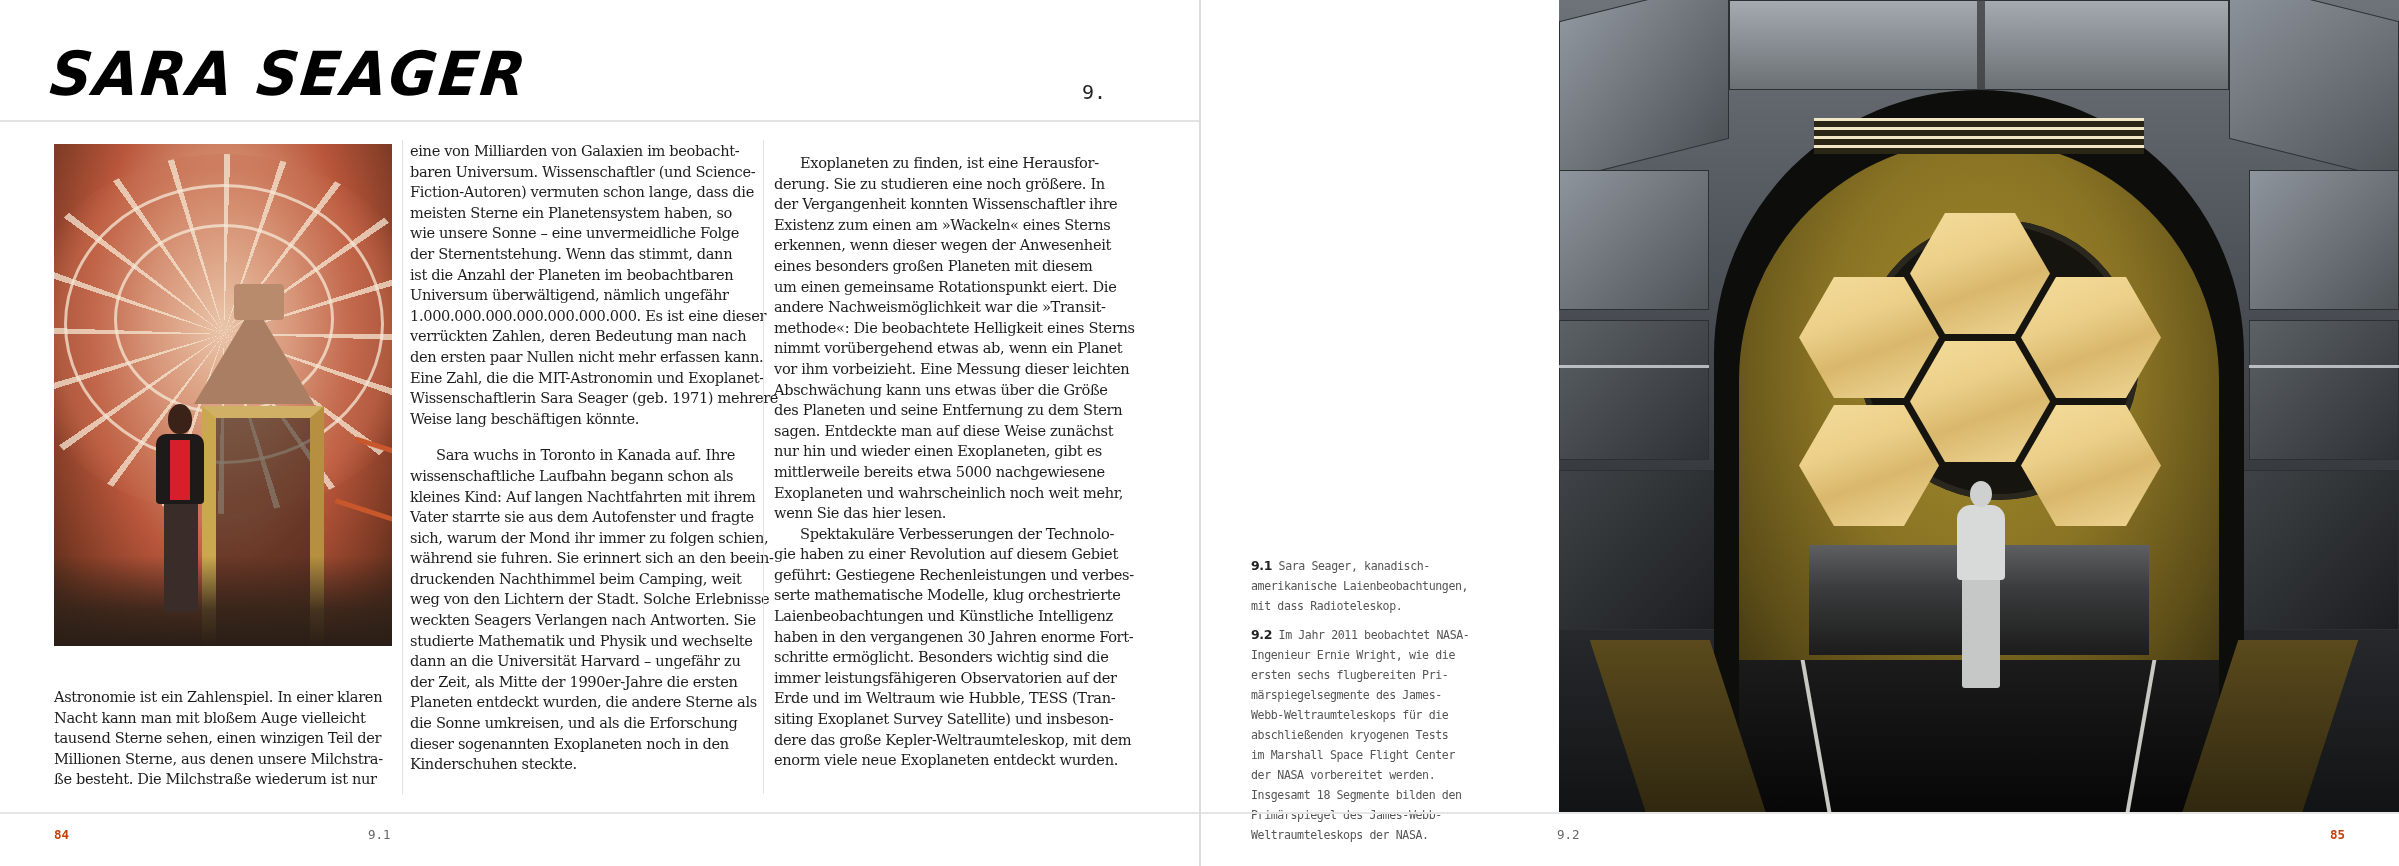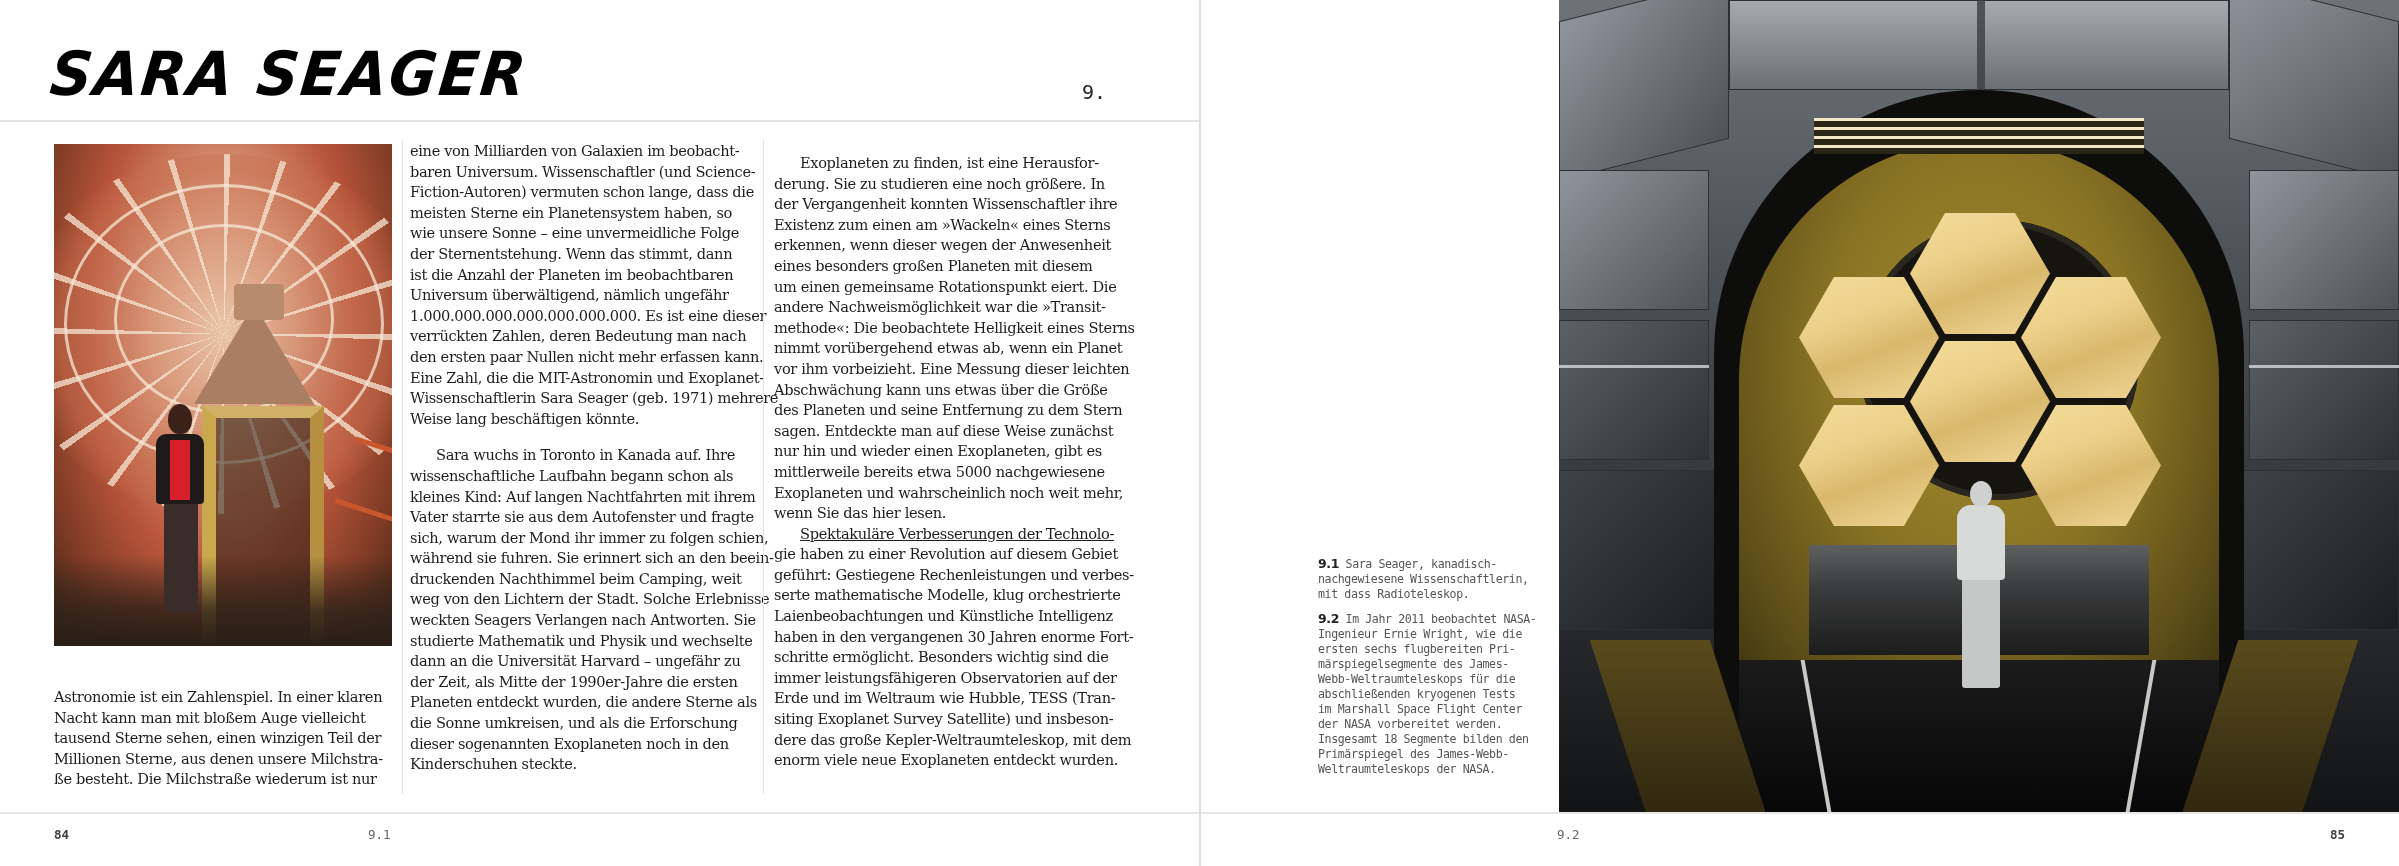--- a/index.html
+++ b/index.html
@@ -73,30 +73,30 @@
   .col p.indent { text-indent: 26px; }
   .col .line { display: block; white-space: nowrap; }
   .col-a { left: 54px; top: 687px; width: 340px; }
   .col-b { left: 410px; top: 141px; width: 345px; }
   .col-c { left: 774px; top: 141px; width: 345px; margin-top: 12px; }
   .col-divider { position: absolute; top: 140px; width: 1px; height: 654px; background: #e2e2e2; }
 
   
   .footer-rule-left { position: absolute; left: 0; top: 812px; width: 1200px; height: 2px; background: #e6e6e6; }
   .folio {
-    position: absolute; top: 827px; font-family: "DejaVu Sans Mono", monospace; font-size: 12.5px; font-weight: bold; color: #404040;
+    position: absolute; top: 827px; font-family: "DejaVu Sans Mono", monospace; font-size: 12.5px; font-weight: bold; color: #c2410c;
   }
   .figref {
     position: absolute; top: 827px; font-family: "DejaVu Sans Mono", monospace; font-size: 12.5px; color: #666;
   }
 
   
   .captions {
-    position: absolute; left: 1318px; top: 556px; width: 262px;
-    font-family: "DejaVu Sans Mono", monospace; font-size: 11.6px; line-height: 15px; color: #555; letter-spacing: -0.4px;
+    position: absolute; left: 1251px; top: 556px; width: 262px;
+    font-family: "DejaVu Sans Mono", monospace; font-size: 11.6px; line-height: 20px; color: #555; letter-spacing: -0.4px;
   }
   .caption { margin-bottom: 9px; }
   .caption .cap-num { font-weight: bold; color: #222; font-family: "DejaVu Sans", sans-serif; font-size: 12.5px; }
   .caption .line { display: block; white-space: nowrap; }
 
   
   .photo-right {
     position: absolute; left: 1559px; top: 0; width: 840px; height: 812px; overflow: hidden;
     background: linear-gradient(180deg, #6e737a 0%, #50555b 30%, #2d3034 70%, #121314 100%);
   }
@@ -225,21 +225,21 @@
         <span class="line">vor ihm vorbeizieht. Eine Messung dieser leichten</span>
         <span class="line">Abschwächung kann uns etwas über die Größe</span>
         <span class="line">des Planeten und seine Entfernung zu dem Stern</span>
         <span class="line">sagen. Entdeckte man auf diese Weise zunächst</span>
         <span class="line">nur hin und wieder einen Exoplaneten, gibt es</span>
         <span class="line">mittlerweile bereits etwa 5000 nachgewiesene</span>
         <span class="line">Exoplaneten und wahrscheinlich noch weit mehr,</span>
         <span class="line">wenn Sie das hier lesen.</span>
       </p>
       <p class="indent" style="text-indent: 0px;">
-        <span class="line" style="padding-left: 26px; text-decoration: underline;">Spektakuläre Verbesserungen der Technolo-</span>
+        <span class="line" style="padding-left: 26px;">Spektakuläre Verbesserungen der Technolo-</span>
         <span class="line">gie haben zu einer Revolution auf diesem Gebiet</span>
         <span class="line">geführt: Gestiegene Rechenleistungen und verbes-</span>
         <span class="line">serte mathematische Modelle, klug orchestrierte</span>
         <span class="line">Laienbeobachtungen und Künstliche Intelligenz</span>
         <span class="line">haben in den vergangenen 30 Jahren enorme Fort-</span>
         <span class="line">schritte ermöglicht. Besonders wichtig sind die</span>
         <span class="line">immer leistungsfähigeren Observatorien auf der</span>
         <span class="line">Erde und im Weltraum wie Hubble, TESS (Tran-</span>
         <span class="line">siting Exoplanet Survey Satellite) und insbeson-</span>
         <span class="line">dere das große Kepler-Weltraumteleskop, mit dem</span>
@@ -253,21 +253,21 @@
 </section>
 
 <div class="gutter"></div>
 
 <section class="page page-right">
 </section>
 
 <div class="captions">
   <div class="caption">
       <span class="line"><span class="cap-num">9.1</span> <span>Sara Seager, kanadisch-</span></span>
-      <span class="line"><span>nachgewiesene Wissenschaftlerin,</span></span>
+      <span class="line"><span>amerikanische Laienbeobachtungen,</span></span>
       <span class="line"><span>mit dass Radioteleskop.</span></span>
     </div>
   <div class="caption">
       <span class="line"><span class="cap-num">9.2</span> <span>Im Jahr 2011 beobachtet NASA-</span></span>
       <span class="line"><span>Ingenieur Ernie Wright, wie die</span></span>
       <span class="line"><span>ersten sechs flugbereiten Pri-</span></span>
       <span class="line"><span>märspiegelsegmente des James-</span></span>
       <span class="line"><span>Webb-Weltraumteleskops für die</span></span>
       <span class="line"><span>abschließenden kryogenen Tests</span></span>
       <span class="line"><span>im Marshall Space Flight Center</span></span>

